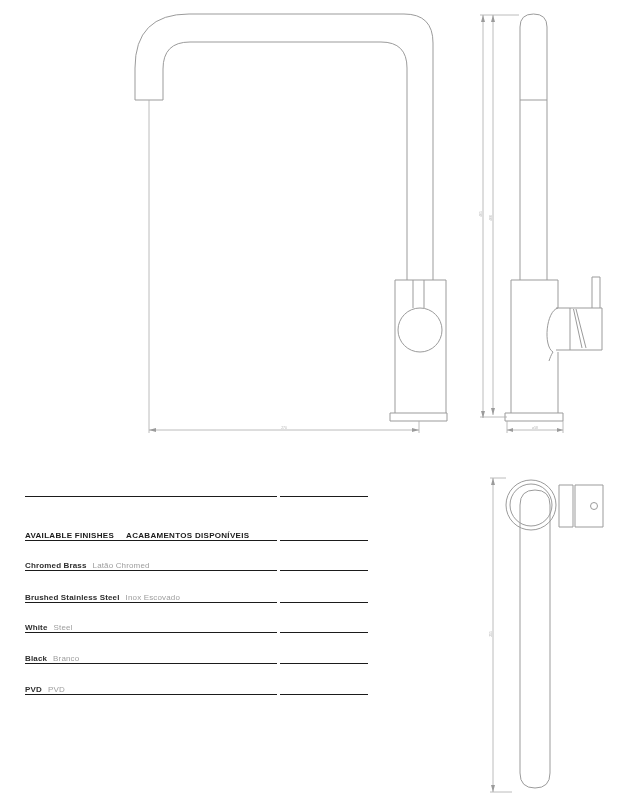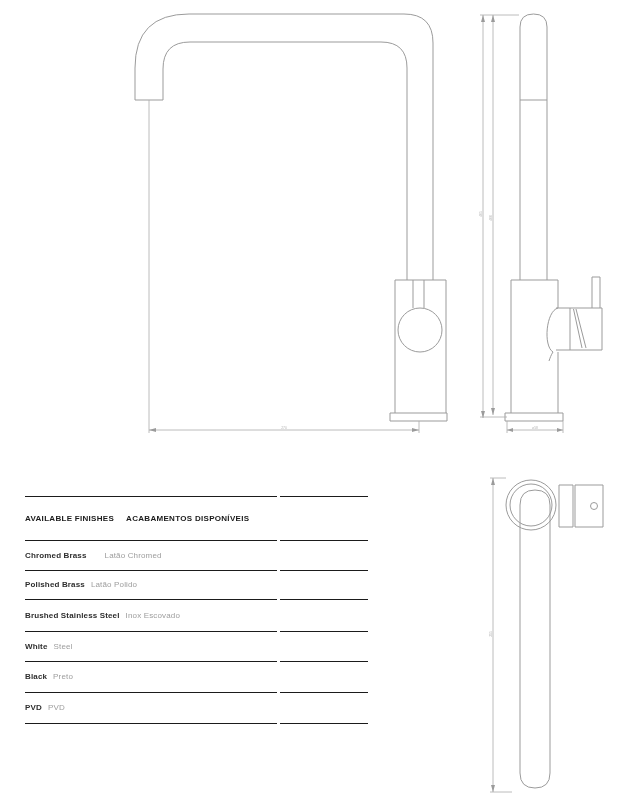--- a/index.html
+++ b/index.html
@@ -14,25 +14,25 @@
   .stroke-thin{fill:none;stroke:#ababab;stroke-width:0.8;}
   .arrow{fill:#9b9b9b;stroke:none;}
   .dimtext{fill:#b5b5b5;font-size:3.4px;font-family:"Liberation Sans",sans-serif;}
   
   .finishes{
     position:absolute;left:25px;top:496px;width:343px;
     border-bottom:1.6px solid #1b1b1b;
   }
   .frow{
     border-top:1.6px solid #1b1b1b;
-    display:flex;align-items:center;
+    display:flex;align-items:flex-end;
     font-size:8px;line-height:8px;
   }
   .frow.header{height:43px;}
-  .fr1{height:29px;gap:12px;} .fr2{height:28px;} .fr3{height:29px;} .fr4{height:31px;}
+  .fr1{height:29px;} .fr2{height:28px;} .fr3{height:29px;} .fr4{height:31px;}
   .fr5{height:29px;} .fr6{height:30px;} .fr7{height:30px;}
   .hdr-en{font-weight:700;color:#1a1a1a;letter-spacing:0.3px;}
   .hdr-pt{font-weight:700;color:#1a1a1a;letter-spacing:0.3px;margin-left:12px;}
   .en{font-weight:700;color:#2e2e2e;letter-spacing:0.15px;}
   .pt{color:#9d9d9d;margin-left:6px;letter-spacing:0.15px;}
   .col-gap{
     position:absolute;left:252px;top:-2px;width:3px;height:256px;
     background:#ffffff;z-index:2;
   }
 </style>
@@ -135,33 +135,29 @@
 
   <div class="frow header">
     <span class="hdr-en">AVAILABLE FINISHES</span>
     <span class="hdr-pt">ACABAMENTOS DISPONÍVEIS</span>
   </div>
 
   <div class="frow fr1">
     <span class="en">Chromed Brass</span>
     <span class="pt">Latão Chromed</span>
   </div>
-  <div class="frow fr2">
-    <span class="en">Polished Brass</span>
-    <span class="pt">Latão Polido</span>
-  </div>
   <div class="frow fr4">
     <span class="en">Brushed Stainless Steel</span>
     <span class="pt">Inox Escovado</span>
   </div>
   <div class="frow fr5">
     <span class="en">White</span>
     <span class="pt">Steel</span>
   </div>
   <div class="frow fr6">
     <span class="en">Black</span>
-    <span class="pt">Preto</span>
+    <span class="pt">Branco</span>
   </div>
   <div class="frow fr7">
     <span class="en">PVD</span>
     <span class="pt">PVD</span>
   </div>
 </div>
 
 </body></html>

